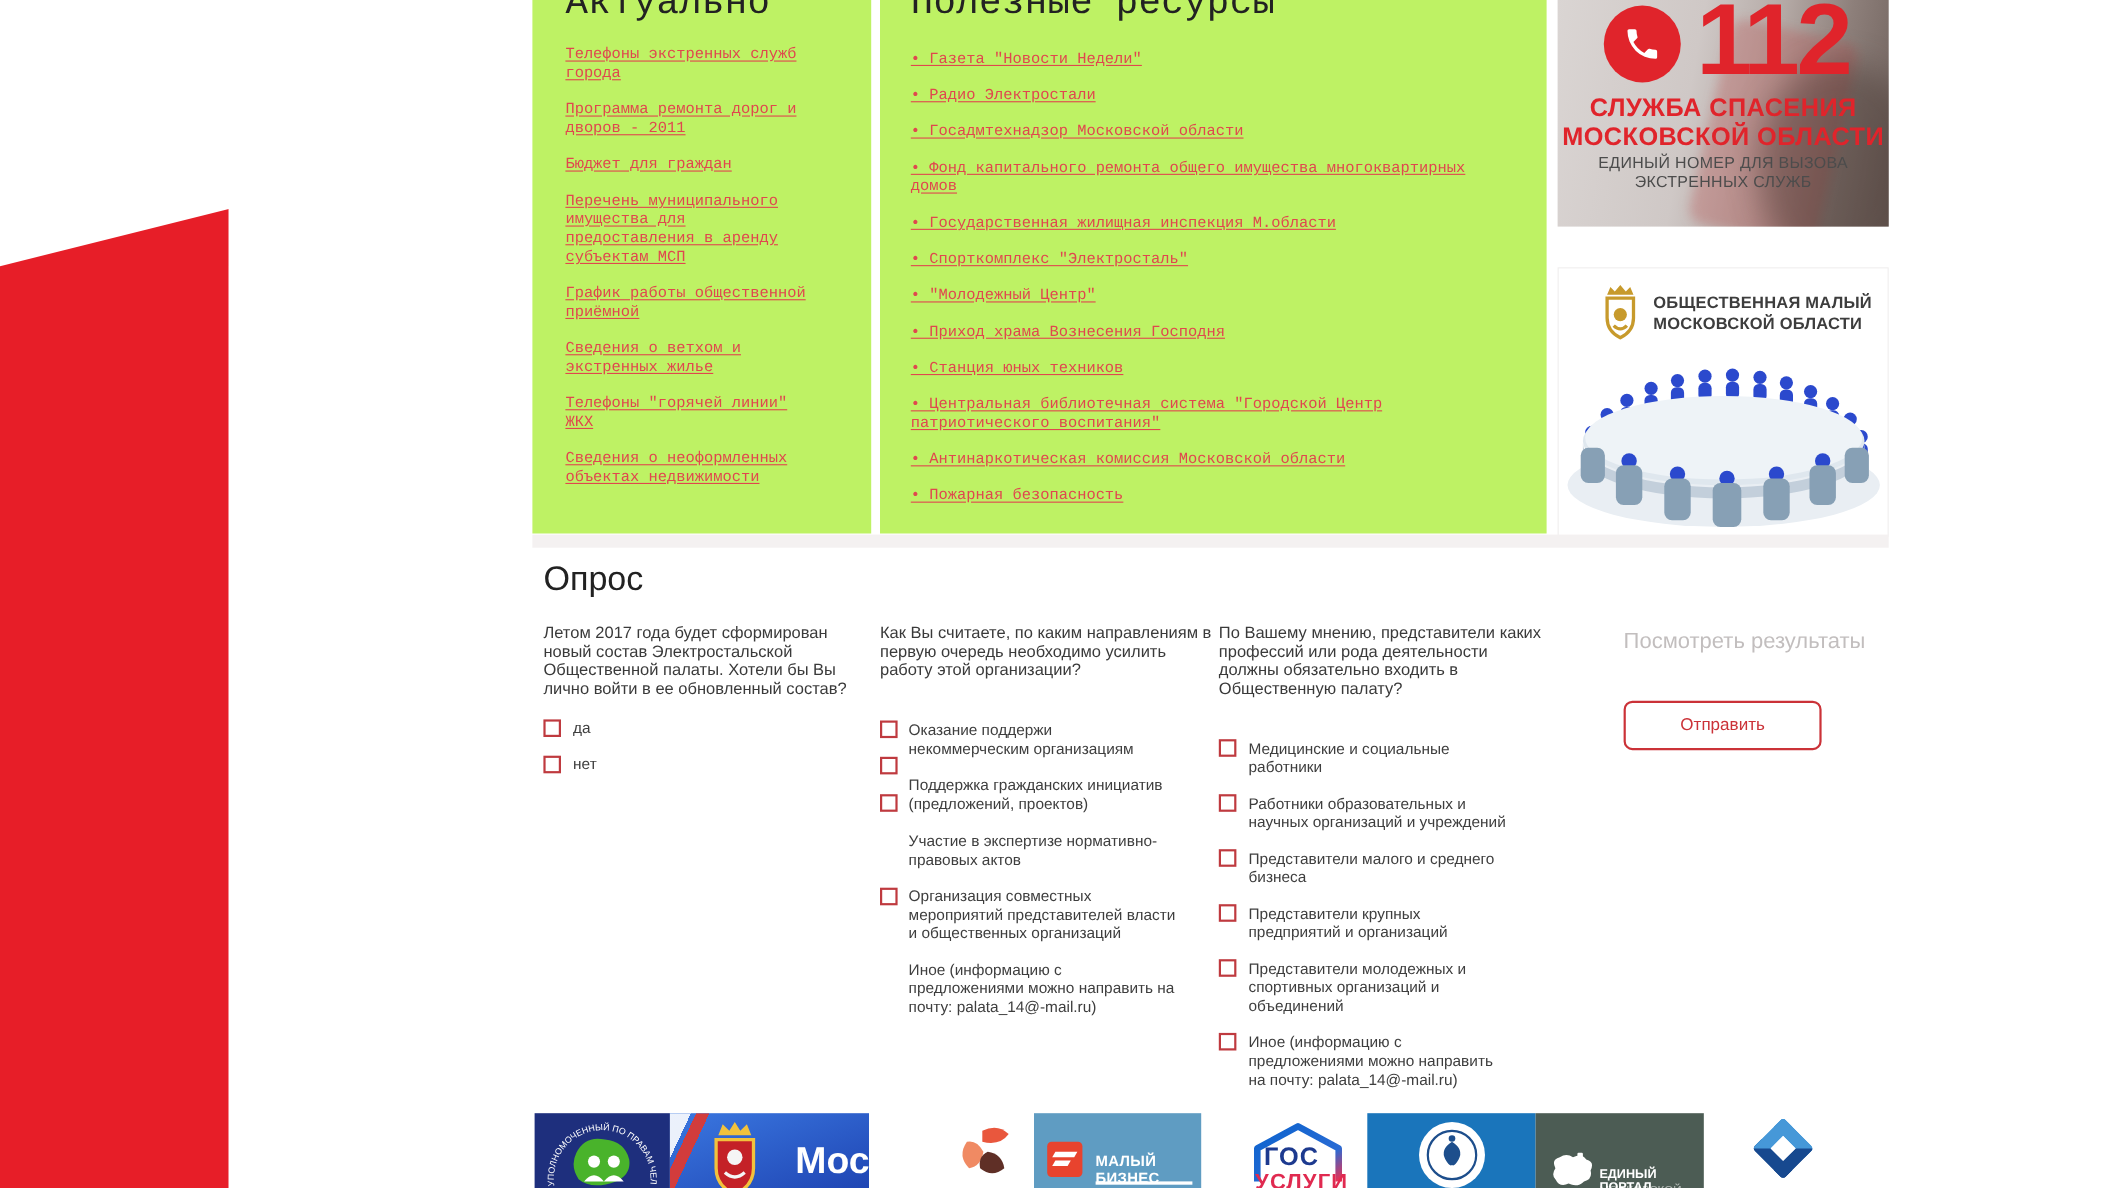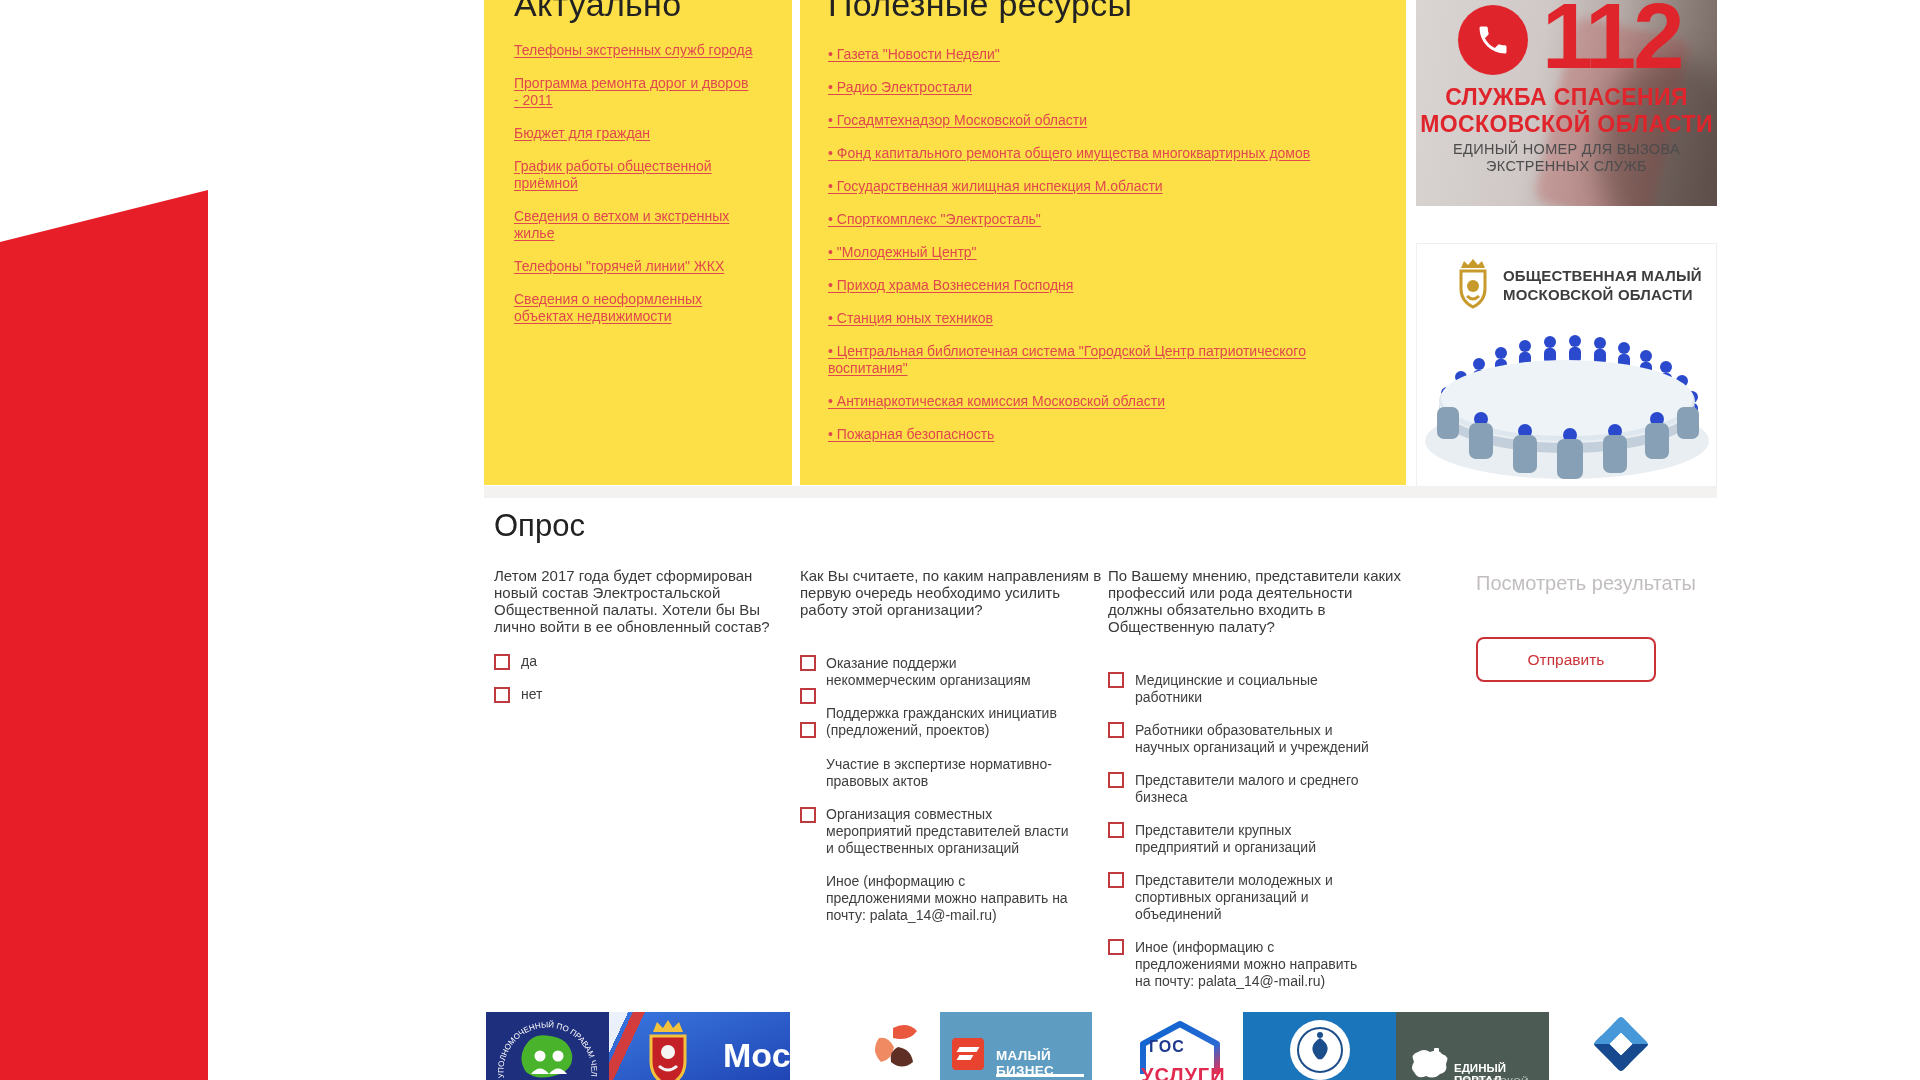--- a/index.html
+++ b/index.html
@@ -5,21 +5,21 @@
   html,body{margin:0;padding:0;}
   body{width:1920px;height:1080px;overflow:hidden;position:relative;background:#ffffff;
        font-family:"Liberation Sans",sans-serif;}
   #stage{position:absolute;inset:0;}
 
   
   #red-band{position:absolute;left:0;top:190px;width:208px;height:890px;background:#e71e28;
             clip-path:polygon(0 52px,100% 0,100% 100%,0 100%);}
 
   
-  .panel{position:absolute;top:0;background:#fde047;box-sizing:border-box;}
+  .panel{position:absolute;top:0;background:#bef264;box-sizing:border-box;font-family:Liberation Mono, monospace;}
   #panel-actual{left:484px;width:308px;height:485px;padding:0 20px 0 30px;}
   #panel-resources{left:800px;width:606px;height:485px;padding:0 20px 0 28px;}
   .panel h2{font-size:34px;font-weight:400;color:#222;margin:-16px 0 0 0;line-height:40px;letter-spacing:.3px;}
   .alink,.rlink{display:block;color:#e0474e;font-size:14px;line-height:17px;margin-bottom:16px;
                 text-decoration:underline;text-underline-offset:2px;}
   .alink{width:226px;}
   .alink.w240{width:240px;}
   .alink.w205{width:205px;}
   .alink:first-of-type{margin-top:18px;}
   .rlink{width:520px;}
@@ -84,41 +84,42 @@
   .mosreg-stripes{position:absolute;left:0;top:0;width:80px;height:100%;
       background:linear-gradient(115deg,rgba(255,255,255,.9) 0 16%,rgba(255,255,255,0) 16% 20%,#d23c3c 20% 30%,rgba(255,255,255,0) 30%);}
   .mosreg-arms{position:absolute;left:28px;top:6px;}
   .mosreg-text{position:absolute;left:114px;top:24px;font-size:34px;font-weight:700;color:#fff;}
   .sb-square{position:absolute;left:12px;top:26px;width:32px;height:32px;background:#e8432e;border-radius:4px;}
   .sb-square i{position:absolute;left:6px;top:9px;width:20px;height:5px;background:#fff;transform:skewX(-30deg);display:block;}
   .sb-square i:last-child{top:17px;width:14px;}
   .sb-text{position:absolute;left:56px;top:36px;font-size:13.5px;font-weight:700;color:#fff;letter-spacing:.3px;}
   .sb-bar{position:absolute;left:56px;top:62px;width:88px;height:3px;background:#fff;}
   .gu-house{position:absolute;left:14px;top:4px;}
-  .gu-gos{position:absolute;left:32px;top:26px;font-size:16px;font-weight:700;color:#1d3a8f;letter-spacing:1px;}
+  .gu-gos{position:absolute;left:32px;top:26px;font-size:23px;font-weight:700;color:#1d3a8f;letter-spacing:1px;}
   .gu-uslugi{position:absolute;left:24px;top:52px;font-size:20px;font-weight:700;color:#e02a50;letter-spacing:1px;}
   .fns-emblem{position:absolute;left:45px;top:6px;}
   .torgi-map{position:absolute;left:12px;top:34px;}
   .torgi-l1{position:absolute;left:58px;top:50px;font-size:11.5px;font-weight:700;color:#fff;}
   .torgi-l2{position:absolute;left:58px;top:64px;font-size:10.5px;color:rgba(255,255,255,.6);}
   .rkn-diamond{position:absolute;left:52px;top:12px;width:16px;height:16px;border:12px solid;border-radius:4px;
       border-color:#4698d8 #17498f #17498f #4698d8;transform:rotate(45deg);background:#fff;}
 </style>
 </head>
 <body>
 
 <div id="stage">
 
   <div id="red-band"></div>
 
   <section id="panel-actual" class="panel">
     <h2>Актуально</h2>
     <a class="alink w240" href="#">Телефоны экстренных служб города</a>
     <a class="alink w240" href="#">Программа ремонта дорог и дворов - 2011</a>
     <a class="alink" href="#">Бюджет для граждан</a>
+    <a class="alink w205" href="#">Перечень муниципального имущества для предоставления в аренду субъектам МСП</a>
     <a class="alink" href="#">График работы общественной приёмной</a>
     <a class="alink" href="#">Сведения о ветхом и экстренных жилье</a>
     <a class="alink" href="#">Телефоны "горячей линии" ЖКХ</a>
     <a class="alink" href="#">Сведения о неоформленных объектах недвижимости</a>
   </section>
 
   <section id="panel-resources" class="panel">
     <h2>Полезные ресурсы</h2>
     <a class="rlink" href="#">• Газета "Новости Недели"</a>
     <a class="rlink" href="#">• Радио Электростали</a>

